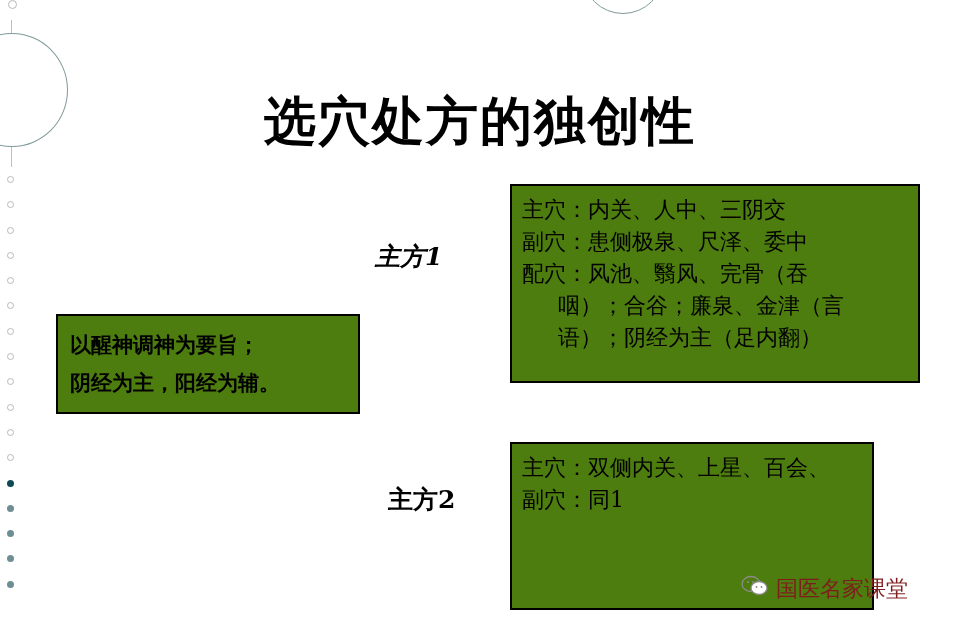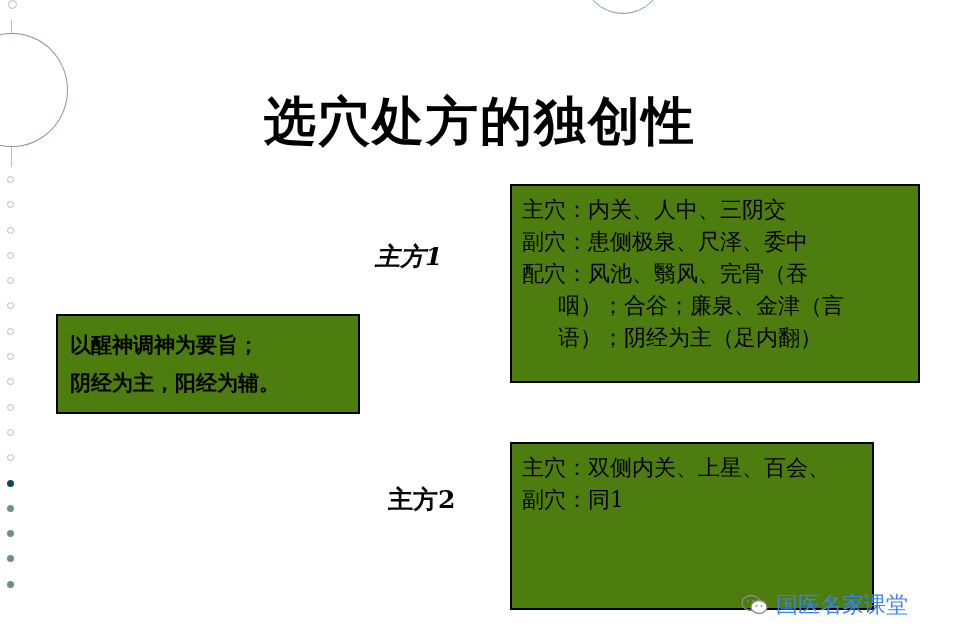--- a/index.html
+++ b/index.html
@@ -17,21 +17,21 @@
   .dot.filled{background:#6e8e94;}
   .title{position:absolute;left:240px;top:40px;width:480px;text-align:center;font-size:52px;font-weight:bold;letter-spacing:2px;margin-top:47px;}
   .label{position:absolute;font-size:25px;font-weight:bold;}
   .box{position:absolute;border:2.5px solid #000;box-sizing:border-box;background:#4d7c0f;}
   .box-left{left:56px;top:314px;width:304px;height:100px;padding:10px 12px;font-size:21px;font-weight:bold;line-height:38px;}
   .box-r1{left:510px;top:184px;width:410px;height:199px;padding:8px 10px;font-size:22px;line-height:32px;}
   .box-r2{left:510px;top:442px;width:364px;height:168px;padding:8px 10px;font-size:22px;line-height:32px;}
   .line{white-space:nowrap;}
   .indent{padding-left:36px;}
   .gap{}
-  .watermark{position:absolute;left:740px;top:574px;font-size:22px;color:#3b82f6;font-family:"DejaVu Sans","Liberation Sans",sans-serif;display:flex;align-items:center;gap:6px;margin-top:16px;}
+  .watermark{position:absolute;left:740px;top:574px;font-size:22px;color:#7f1d1d;font-family:"DejaVu Sans","Liberation Sans",sans-serif;display:flex;gap:6px;}
   .wm-icon{width:30px;height:24px;position:relative;}
 </style>
 </head>
 <body>
 
 <div class="deco circle-top"></div>
 <div class="dot-top"></div>
 <div class="vline" style="top:20px;height:14px;"></div>
 <div class="deco circle-left"></div>
 <div class="vline" style="top:147px;height:20px;"></div>

